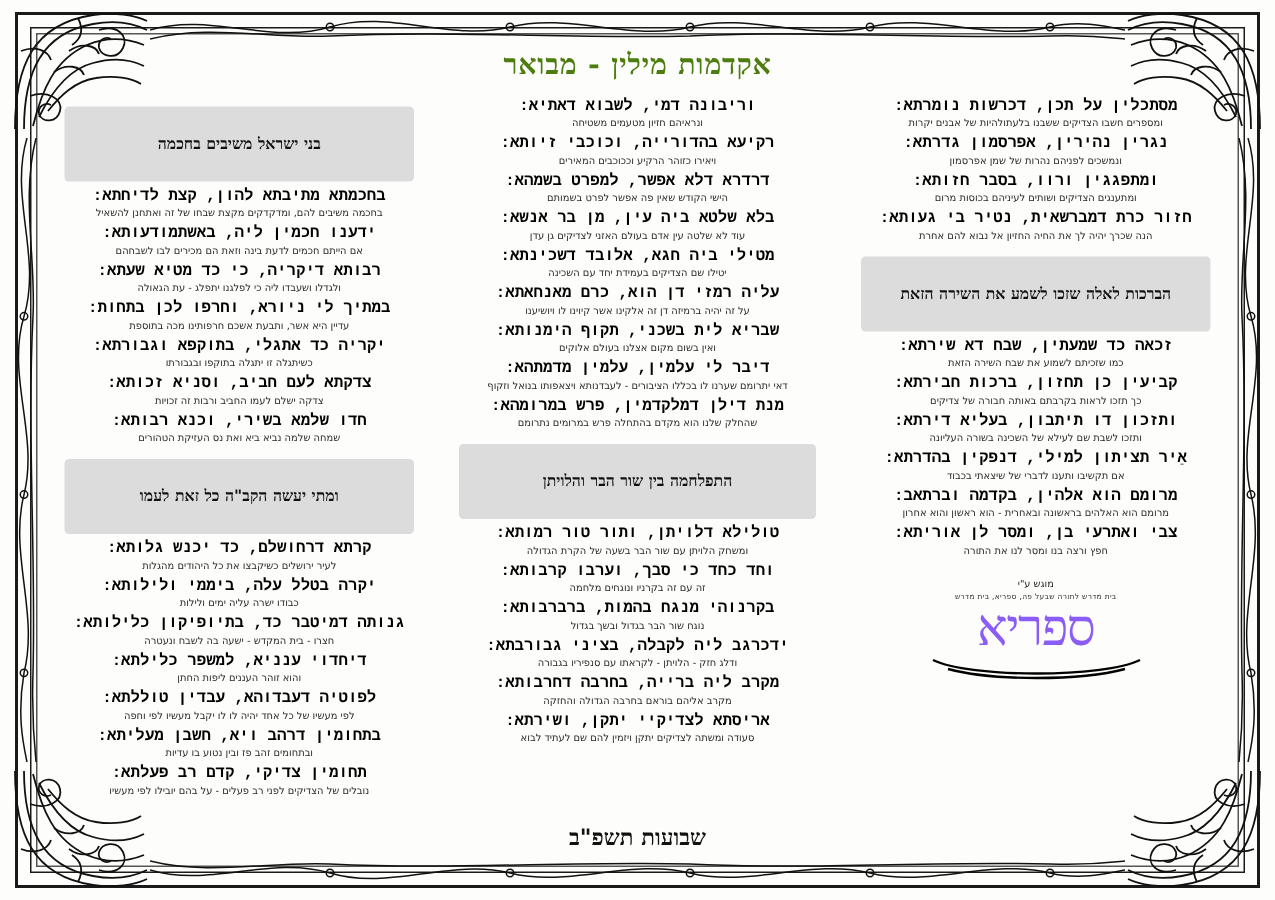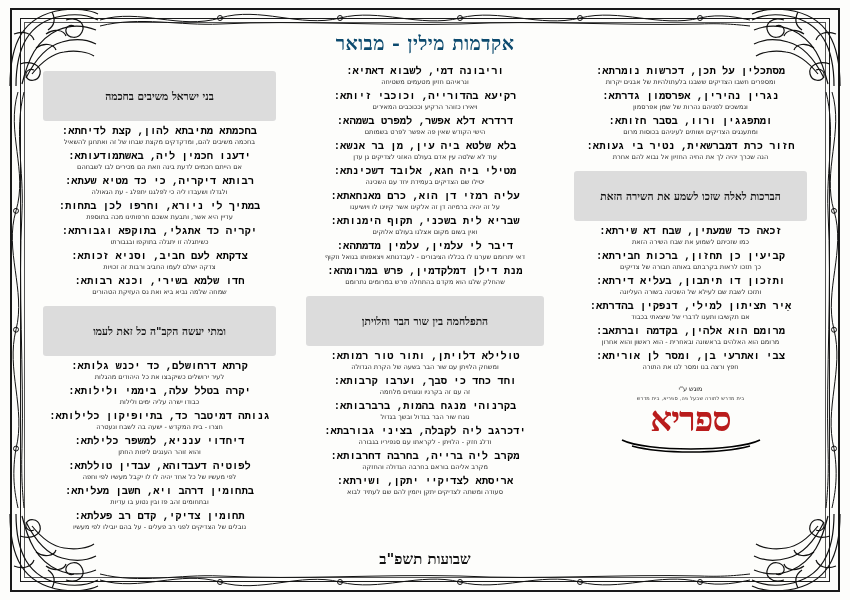--- a/index.html
+++ b/index.html
@@ -56,21 +56,21 @@
   .content{
     position:absolute;
     left:34px;top:30px;right:34px;bottom:30px;
   }
   .main-title{
     text-align:center;
     font-family:"DejaVu Serif","Liberation Serif",serif;
     font-size:19px;
     font-weight:bold;
     letter-spacing:.5px;
-    color:#0c4a6e;
+    color:#4d7c0f;
     margin-top:2px;
   }
   .columns{
     display:flex;
     flex-direction:row;
     justify-content:space-between;
     margin-top:10px;
     height:478px;
   }
   .col{
@@ -125,22 +125,22 @@
   }
   .logo-micro{
     font-size:5px;
     color:#333;
     letter-spacing:.2px;
     margin-bottom:1px;
   }
   .logo-word{
     font-family:"DejaVu Serif","Liberation Serif",serif;
     font-size:34px;
-    font-weight:bold;
-    color:#b91c1c;
+    font-weight:normal;
+    color:#8b5cf6;
     letter-spacing:-1px;
     line-height:1;
   }
   .logo-swoosh{
     display:block;margin:0 auto;
   }
 
   .footer{
     position:absolute;
     left:0;right:0;bottom:2px;

